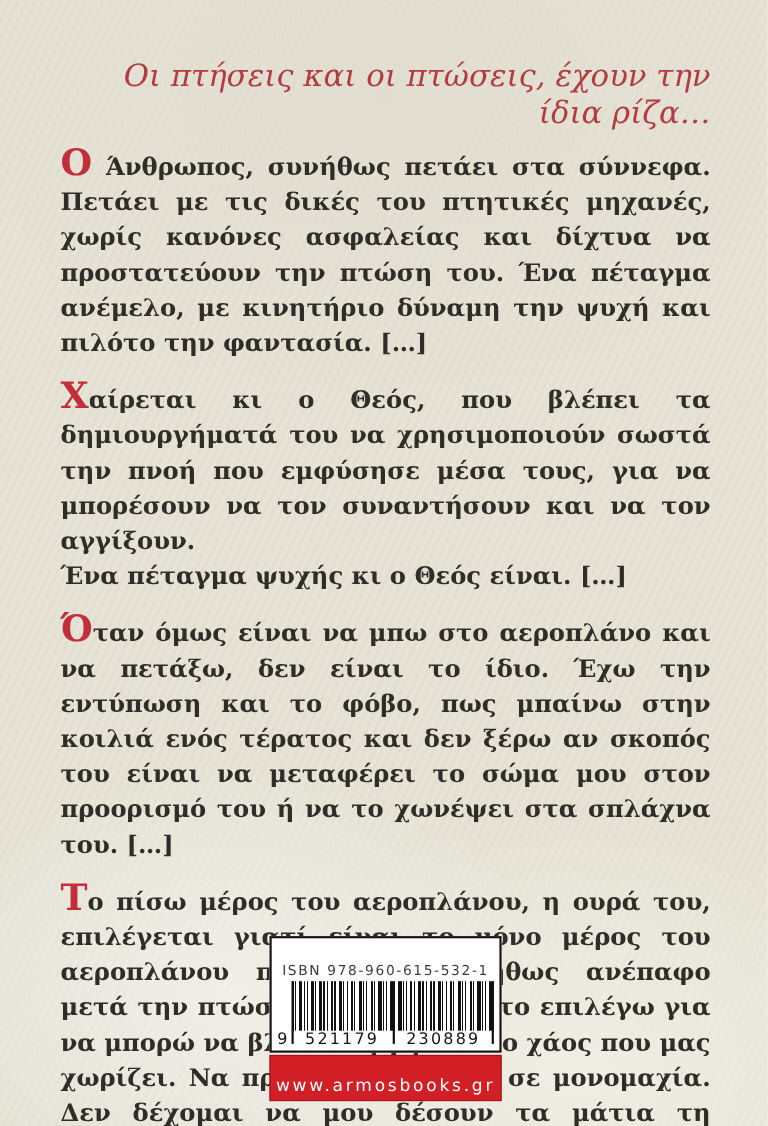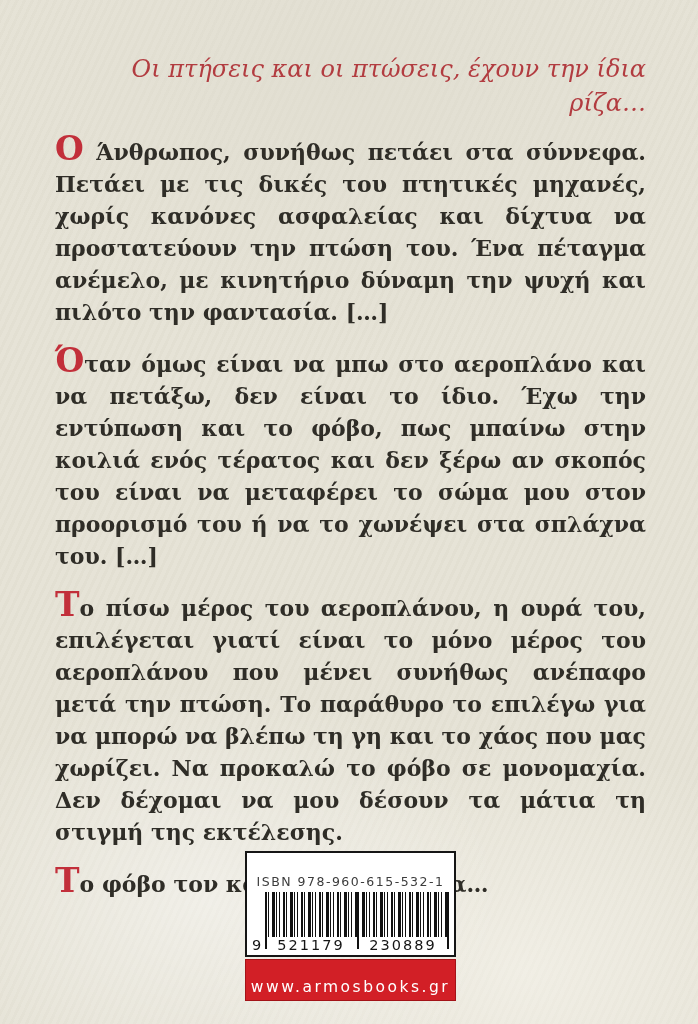--- a/index.html
+++ b/index.html
@@ -20,21 +20,21 @@
     box-sizing:border-box;
   }
   .content{
     position:absolute;
     left:55px; top:52px; width:591px;
     color:#2f2d27;
   }
   .tagline{
     text-align:right;
     font-style:italic;
-    font-size:24px;
+    font-size:28px;
     line-height:34px;
     color:#b23c40;
     margin:0 0 16px 0;
   }
   .para{
     font-size:22px;
     line-height:32px;
     text-align:justify;
     margin:0 0 20px 0;
     font-weight:bold;
@@ -115,20 +115,22 @@
 <body>
 
 <div class="page">
 
   <div class="content">
 
     <p class="tagline">Οι πτήσεις και οι πτώσεις, έχουν την ίδια ρίζα…</p>
 
     <p class="para"><span class="initial">Ο</span><span class="ptext"> Άνθρωπος, συνήθως πετάει στα σύννεφα. Πετάει με τις δικές του πτητικές μηχανές, χωρίς κανόνες ασφαλείας και δίχτυα να προστατεύουν την πτώση του. Ένα πέταγμα ανέμελο, με κινητήριο δύναμη την ψυχή και πιλότο την φαντασία. […]</span></p>
 
+    <p class="para"><span class="initial">Χ</span><span class="ptext">αίρεται κι ο Θεός, που βλέπει τα δημιουργήματά του να χρησιμοποιούν σωστά την πνοή που εμφύσησε μέσα τους, για να μπορέσουν να τον συναντήσουν και να τον αγγίξουν.
+Ένα πέταγμα ψυχής κι ο Θεός είναι. […]</span></p>
 
     <p class="para"><span class="initial">Ό</span><span class="ptext">ταν όμως είναι να μπω στο αεροπλάνο και να πετάξω, δεν είναι το ίδιο. Έχω την εντύπωση και το φόβο, πως μπαίνω στην κοιλιά ενός τέρατος και δεν ξέρω αν σκοπός του είναι να μεταφέρει το σώμα μου στον προορισμό του ή να το χωνέψει στα σπλάχνα του. […]</span></p>
 
     <p class="para"><span class="initial">Τ</span><span class="ptext">ο πίσω μέρος του αεροπλάνου, η ουρά του, επιλέγεται γιατί είναι το μόνο μέρος του αεροπλάνου που μένει συνήθως ανέπαφο μετά την πτώση. Το παράθυρο το επιλέγω για να μπορώ να βλέπω τη γη και το χάος που μας χωρίζει. Να προκαλώ το φόβο σε μονομαχία. Δεν δέχομαι να μου δέσουν τα μάτια τη στιγμή της εκτέλεσης.</span></p>
 
     <p class="para"><span class="initial">Τ</span><span class="ptext">ο φόβο τον κοιτάμε κατάματα…</span></p>
 
   </div>
 
   <div class="barcode-block">

